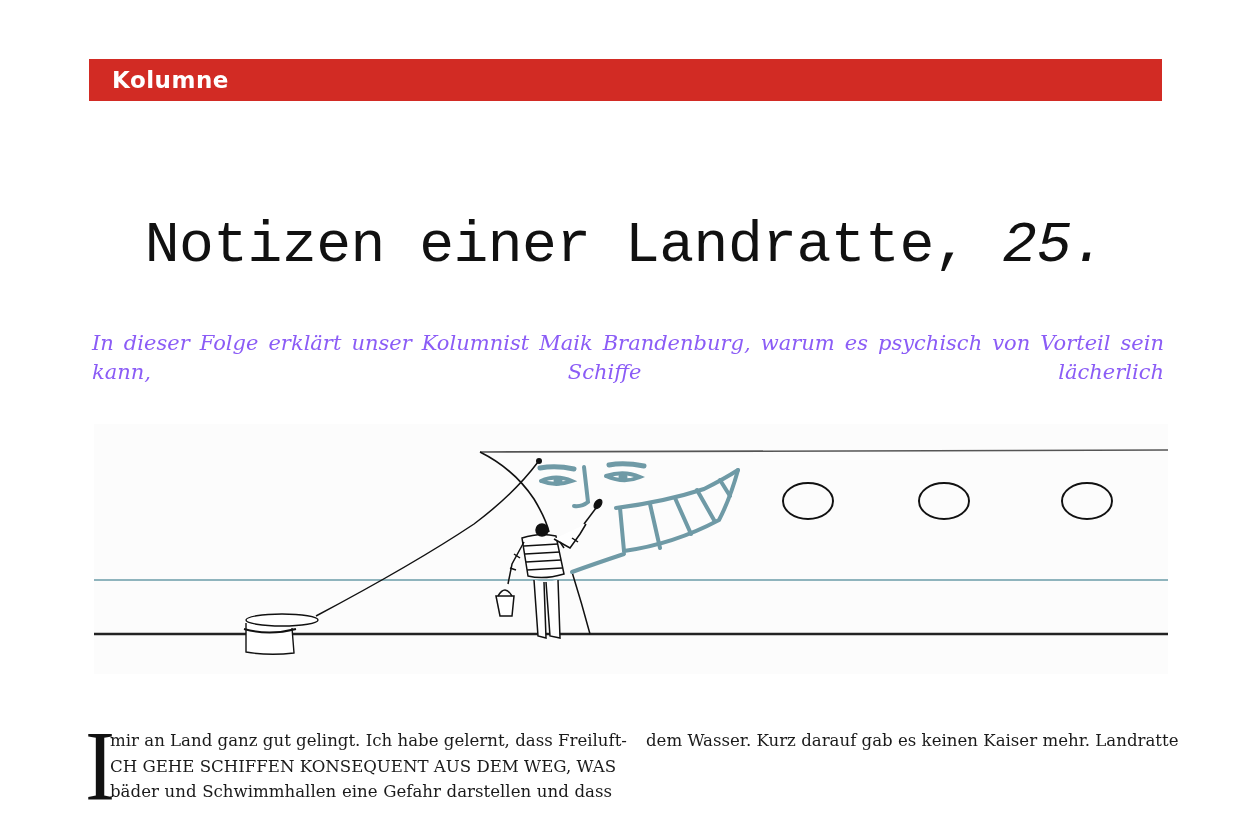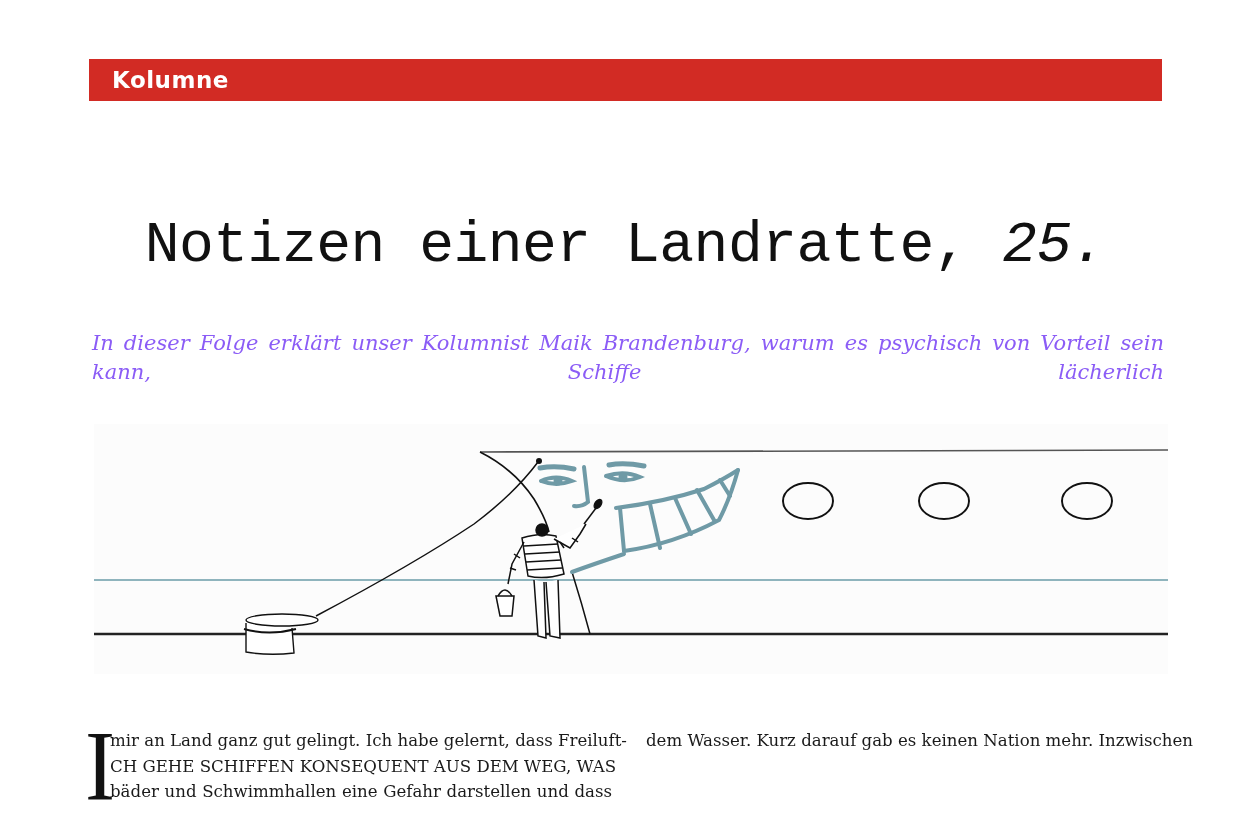--- a/index.html
+++ b/index.html
@@ -212,14 +212,14 @@
 
 <div class="dropcap">I</div>
 
 <div class="col col-left">
   <span class="line">mir an Land ganz gut gelingt. Ich habe gelernt, dass Freiluft-</span>
   <span class="line">CH GEHE SCHIFFEN KONSEQUENT AUS DEM WEG, WAS</span>
   <span class="line">bäder und Schwimmhallen eine Gefahr darstellen und dass</span>
 </div>
 
 <div class="col col-right">
-  <span class="line">dem Wasser. Kurz darauf gab es keinen Nation mehr. Inzwischen</span>
+  <span class="line">dem Wasser. Kurz darauf gab es keinen Kaiser mehr. Landratte</span>
 </div>
 
 </body></html>

